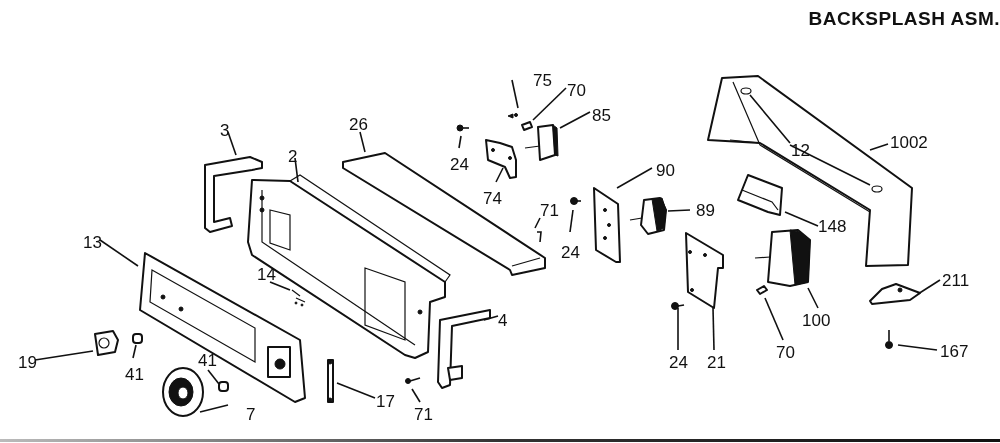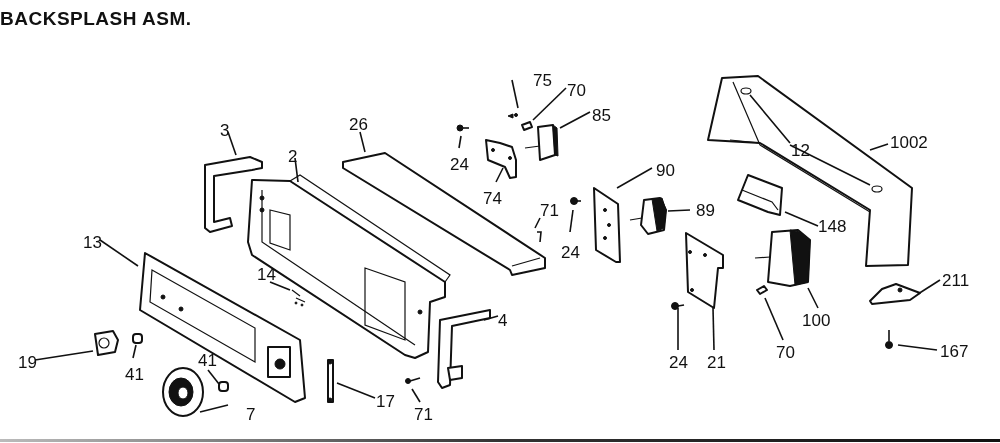--- a/index.html
+++ b/index.html
@@ -1,17 +1,17 @@
 <!DOCTYPE html>
 <html><head>
 <meta charset="utf-8">
 <style>
   html, body { margin: 0; padding: 0; background: #ffffff; }
   body { width: 1000px; height: 443px; position: relative; overflow: hidden; font-family: "Liberation Sans", sans-serif; }
-  .title { position: absolute; left: 0; width: 1000px; top: 8px; text-align: left; font-weight: bold; font-size: 19px; letter-spacing: 0.5px; color: #111; }
+  .title { position: absolute; left: 0; width: 1000px; top: 8px; text-align: right; font-weight: bold; font-size: 19px; letter-spacing: 0.5px; color: #111; }
   svg { position: absolute; left: 0; top: 0; }
   .lbl { font-family: "Liberation Sans Narrow", "Liberation Sans", sans-serif; font-size: 17px; fill: #111; }
   .part { fill: #fff; stroke: #111; stroke-width: 2; stroke-linejoin: round; }
   .thin { fill: none; stroke: #111; stroke-width: 1.2; }
   .lead { stroke: #111; stroke-width: 1.6; fill: none; }
   .dark { fill: #111; stroke: #111; }
   .bottom-rule { position: absolute; left: 0; top: 439px; width: 1000px; height: 3px; background: linear-gradient(90deg, #bbb 0%, #888 20%, #333 50%, #111 100%); }
 </style>
 </head>
 <body>

